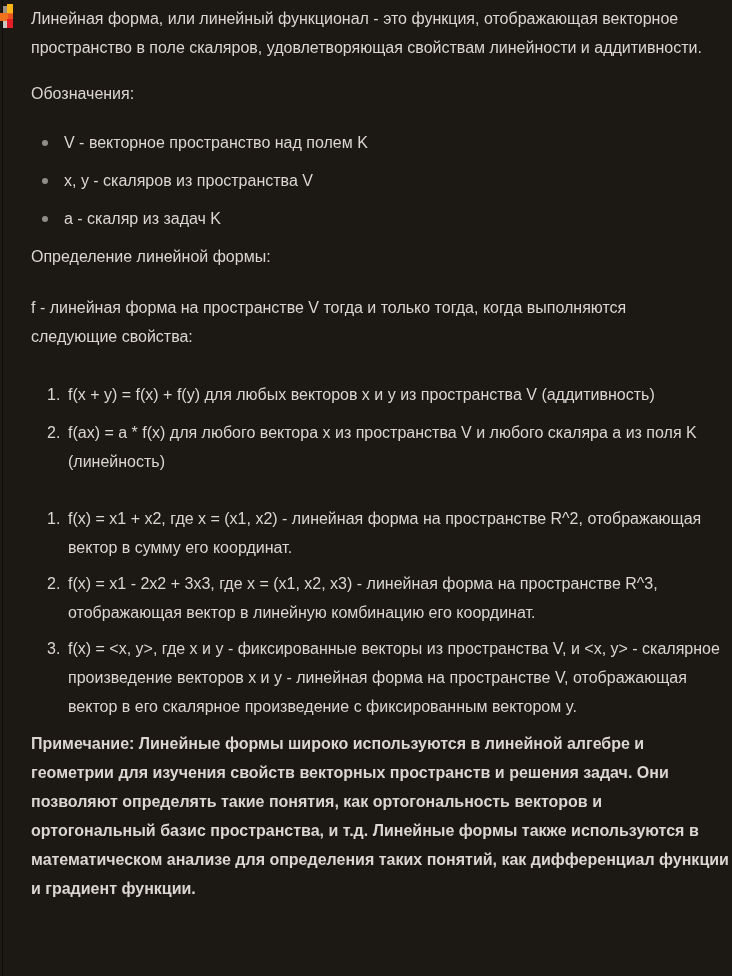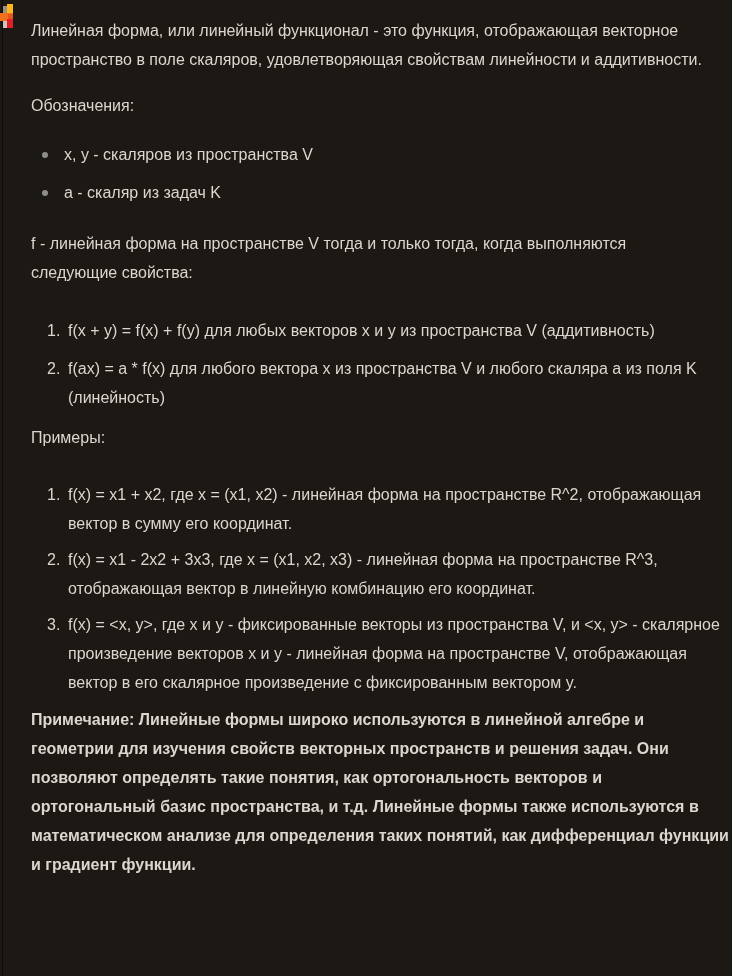--- a/index.html
+++ b/index.html
@@ -37,21 +37,21 @@
     height: 24px;
   }
   .message {
     position: absolute;
     left: 31px;
     right: 1px;
     top: 0;
     padding-top: 4px;
   }
   .message p {
-    margin: 12px 0 17px 0;
+    margin: 0 0 17px 0;
   }
   p.heading {
     margin: 2px 0 0 0;
   }
   p.def-intro {
     margin: 22px 16px 0 0;
   }
   ul.notation-list {
     list-style: none;
     margin: 20px 0 0 0;
@@ -113,33 +113,34 @@
     </svg>
   </div>
 
   <div class="message">
 
     <p>Линейная форма, или линейный функционал - это функция, отображающая векторное пространство в поле скаляров, удовлетворяющая свойствам линейности и аддитивности.</p>
 
     <p class="heading">Обозначения:</p>
 
     <ul class="notation-list">
+      <li>V - векторное пространство над полем K</li>
       <li>x, y - скаляров из пространства V</li>
       <li>a - скаляр из задач K</li>
     </ul>
 
+    <p class="heading">Определение линейной формы:</p>
 
     <p class="def-intro">f - линейная форма на пространстве V тогда и только тогда, когда выполняются следующие свойства:</p>
 
     <ol class="props-list">
       <li>f(x + y) = f(x) + f(y) для любых векторов x и y из пространства V (аддитивность)</li>
       <li>f(ax) = a * f(x) для любого вектора x из пространства V и любого скаляра a из поля K (линейность)</li>
     </ol>
 
-    <p class="examples-heading">Примеры:</p>
 
     <ol class="examples-list">
       <li>f(x) = x1 + x2, где x = (x1, x2) - линейная форма на пространстве R^2, отображающая вектор в сумму его координат.</li>
       <li>f(x) = x1 - 2x2 + 3x3, где x = (x1, x2, x3) - линейная форма на пространстве R^3, отображающая вектор в линейную комбинацию его координат.</li>
       <li>f(x) = &lt;x, y&gt;, где x и y - фиксированные векторы из пространства V, и &lt;x, y&gt; - скалярное произведение векторов x и y - линейная форма на пространстве V, отображающая вектор в его скалярное произведение с фиксированным вектором y.</li>
     </ol>
 
     <p class="note">Примечание: Линейные формы широко используются в линейной алгебре и геометрии для изучения свойств векторных пространств и решения задач. Они позволяют определять такие понятия, как ортогональность векторов и ортогональный базис пространства, и т.д. Линейные формы также используются в математическом анализе для определения таких понятий, как дифференциал функции и градиент функции.</p>
 
   </div>

